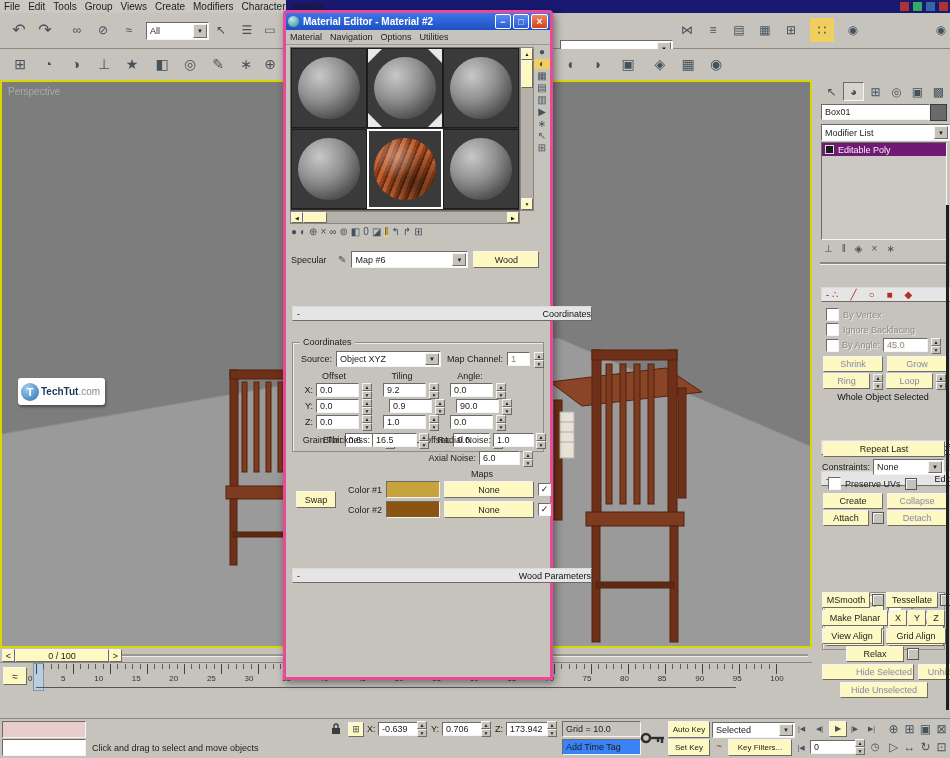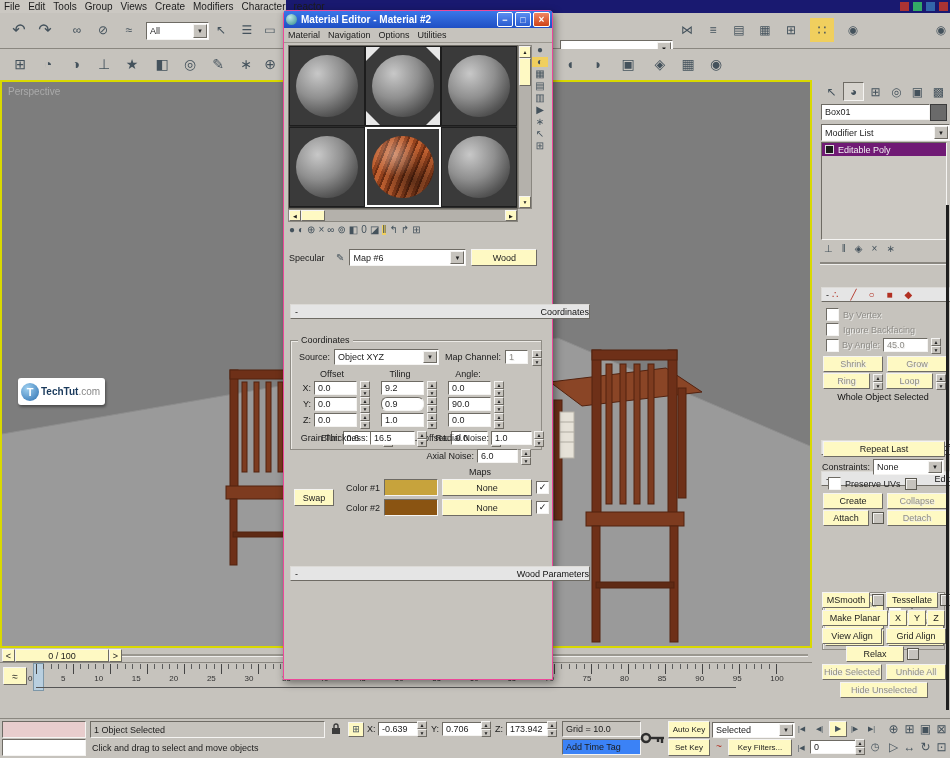--- a/index.html
+++ b/index.html
@@ -332,31 +332,30 @@
     </div>
     <div class="abs row" style="left:4px;top:548px;gap:4px;">
       <span class="b btn" style="width:58px;height:14px;">View Align</span>
       <span class="b btn" style="width:58px;height:14px;">Grid Align</span>
     </div>
     <div class="abs row" style="left:28px;top:566px;gap:3px;">
       <span class="b btn" style="width:56px;height:14px;">Relax</span>
         <span class="sq"></span>
     </div>
     <div class="abs row" style="left:4px;top:584px;gap:4px;">
-      <span class="b btn dis" style="width:58px;height:14px;">Hide Selected</span>
+      <span class="b btn dis" style="width:58px;height:14px;padding-left:32px;">Hide Selected</span>
       <span class="b btn dis" style="width:58px;height:14px;">Unhide All</span>
     </div>
     <div class="abs b btn dis" style="left:22px;top:602px;width:86px;height:14px;">Hide Unselected</div>
     <div class="abs" style="right:1px;top:125px;width:3px;height:505px;background:#1e1e1e;"></div>
   </div>
 
   <div class="abs" style="left:0;top:718px;width:950px;height:40px;background:#c6c3bd;border-top:1px solid #8a8780;">
     <div class="abs s" style="left:2px;top:2px;width:82px;height:15px;background:#e8cdcd;"></div>
     <div class="abs s" style="left:2px;top:20px;width:82px;height:15px;"></div>
-    <div class="abs sg field" style="left:90px;top:2px;width:230px;height:15px;background:#c6c3bd;">1 Object Selected</div>
     <span class="abs lbl" style="left:92px;top:24px;">Click and drag to select and move objects</span>
     <span class="abs ic" style="left:328px;top:2px;width:15px;height:15px;">
       <svg width="10" height="12" viewBox="0 0 10 12">
           <rect x="1" y="5" width="8" height="6" fill="#3c3c3c"></rect>
           <path d="M3 5 V3 a2 2 0 0 1 4 0 V5" fill="none" stroke="#3c3c3c" stroke-width="1.4"></path>
         </svg>
     </span>
     <span class="abs ic b" style="left:348px;top:3px;width:14px;height:13px;font-size:9px;">⊞</span>
     <span class="abs lbl" style="left:367px;top:5px;">X:</span>
     <span class="abs field" style="left:378px;top:3px;width:38px;height:12px;">-0.639</span>
@@ -397,21 +396,21 @@
     <span class="abs ic" style="left:886px;top:2px;width:15px;height:15px;">⊕</span>
     <span class="abs ic" style="left:902px;top:2px;width:15px;height:15px;">⊞</span>
     <span class="abs ic" style="left:918px;top:2px;width:15px;height:15px;">▣</span>
     <span class="abs ic" style="left:934px;top:2px;width:15px;height:15px;">⊠</span>
     <span class="abs ic" style="left:886px;top:20px;width:15px;height:15px;">▷</span>
     <span class="abs ic" style="left:902px;top:20px;width:15px;height:15px;">↔</span>
     <span class="abs ic" style="left:918px;top:20px;width:15px;height:15px;">↻</span>
     <span class="abs ic" style="left:934px;top:20px;width:15px;height:15px;">⊡</span>
   </div>
 
-  <div class="abs" style="left:283px;top:10px;width:270px;height:670px;background:#c6c3bd;border:1px solid #ec4899;border-radius:4px 4px 0 0;box-shadow:2px 3px 8px rgba(0,0,0,.45);box-sizing:border-box;z-index:10;">
+  <div class="abs" style="left:283px;top:10px;width:270px;height:670px;background:#c6c3bd;border:3px solid #ec4899;border-radius:4px 4px 0 0;box-shadow:2px 3px 8px rgba(0,0,0,.45);box-sizing:border-box;z-index:10;">
     <div class="row" style="height:17px;background:linear-gradient(#3a77e8,#1f4fc4);color:#fff;font-weight:bold;font-size:10px;padding:0 2px;">
       <span style="width:11px;height:11px;border-radius:50%;background:radial-gradient(circle at 35% 30%,#bfe9e9,#2e8b8b);margin-right:4px;"></span>
       <span style="flex:1;white-space:nowrap;overflow:hidden;">Material Editor - Material #2</span>
       <span class="btn" style="width:14px;height:13px;background:linear-gradient(#5b8ef0,#2a5cd0);border:1px solid #fff;color:#fff;border-radius:2px;margin-right:2px;">−</span>
       <span class="btn" style="width:14px;height:13px;background:linear-gradient(#5b8ef0,#2a5cd0);border:1px solid #fff;color:#fff;border-radius:2px;margin-right:2px;">□</span>
       <span class="btn" style="width:15px;height:13px;background:linear-gradient(#ef8663,#cf4318);border:1px solid #fff;color:#fff;border-radius:2px;font-size:10px;">×</span>
     </div>
     <div class="row" style="height:14px;font-size:9px;border-bottom:1px solid #9a978f;">
 
     <span class="mi">Material</span>
@@ -518,21 +517,21 @@
           <span class="spin"></span>
         <span class="field" style="width:38px;height:12px;margin-left:8px;">9.2</span>
           <span class="spin"></span>
         <span class="field" style="width:38px;height:12px;margin-left:8px;">0.0</span>
           <span class="spin"></span>
       </div>
       <div class="abs row" style="left:8px;top:56px;gap:3px;">
         <span class="lbl" style="width:12px;text-align:right;">Y:</span>
         <span class="field" style="width:38px;height:12px;">0.0</span>
           <span class="spin"></span>
-        <span class="field" style="width:38px;height:12px;margin-left:8px;border-radius:6px;">0.9</span>
+        <span class="field" style="width:38px;height:12px;margin-left:14px;">0.9</span>
           <span class="spin"></span>
         <span class="field" style="width:38px;height:12px;margin-left:8px;">90.0</span>
           <span class="spin"></span>
       </div>
       <div class="abs row" style="left:8px;top:72px;gap:3px;">
         <span class="lbl" style="width:12px;text-align:right;">Z:</span>
         <span class="field" style="width:38px;height:12px;">0.0</span>
           <span class="spin"></span>
         <span class="field" style="width:38px;height:12px;margin-left:8px;">1.0</span>
           <span class="spin"></span>

